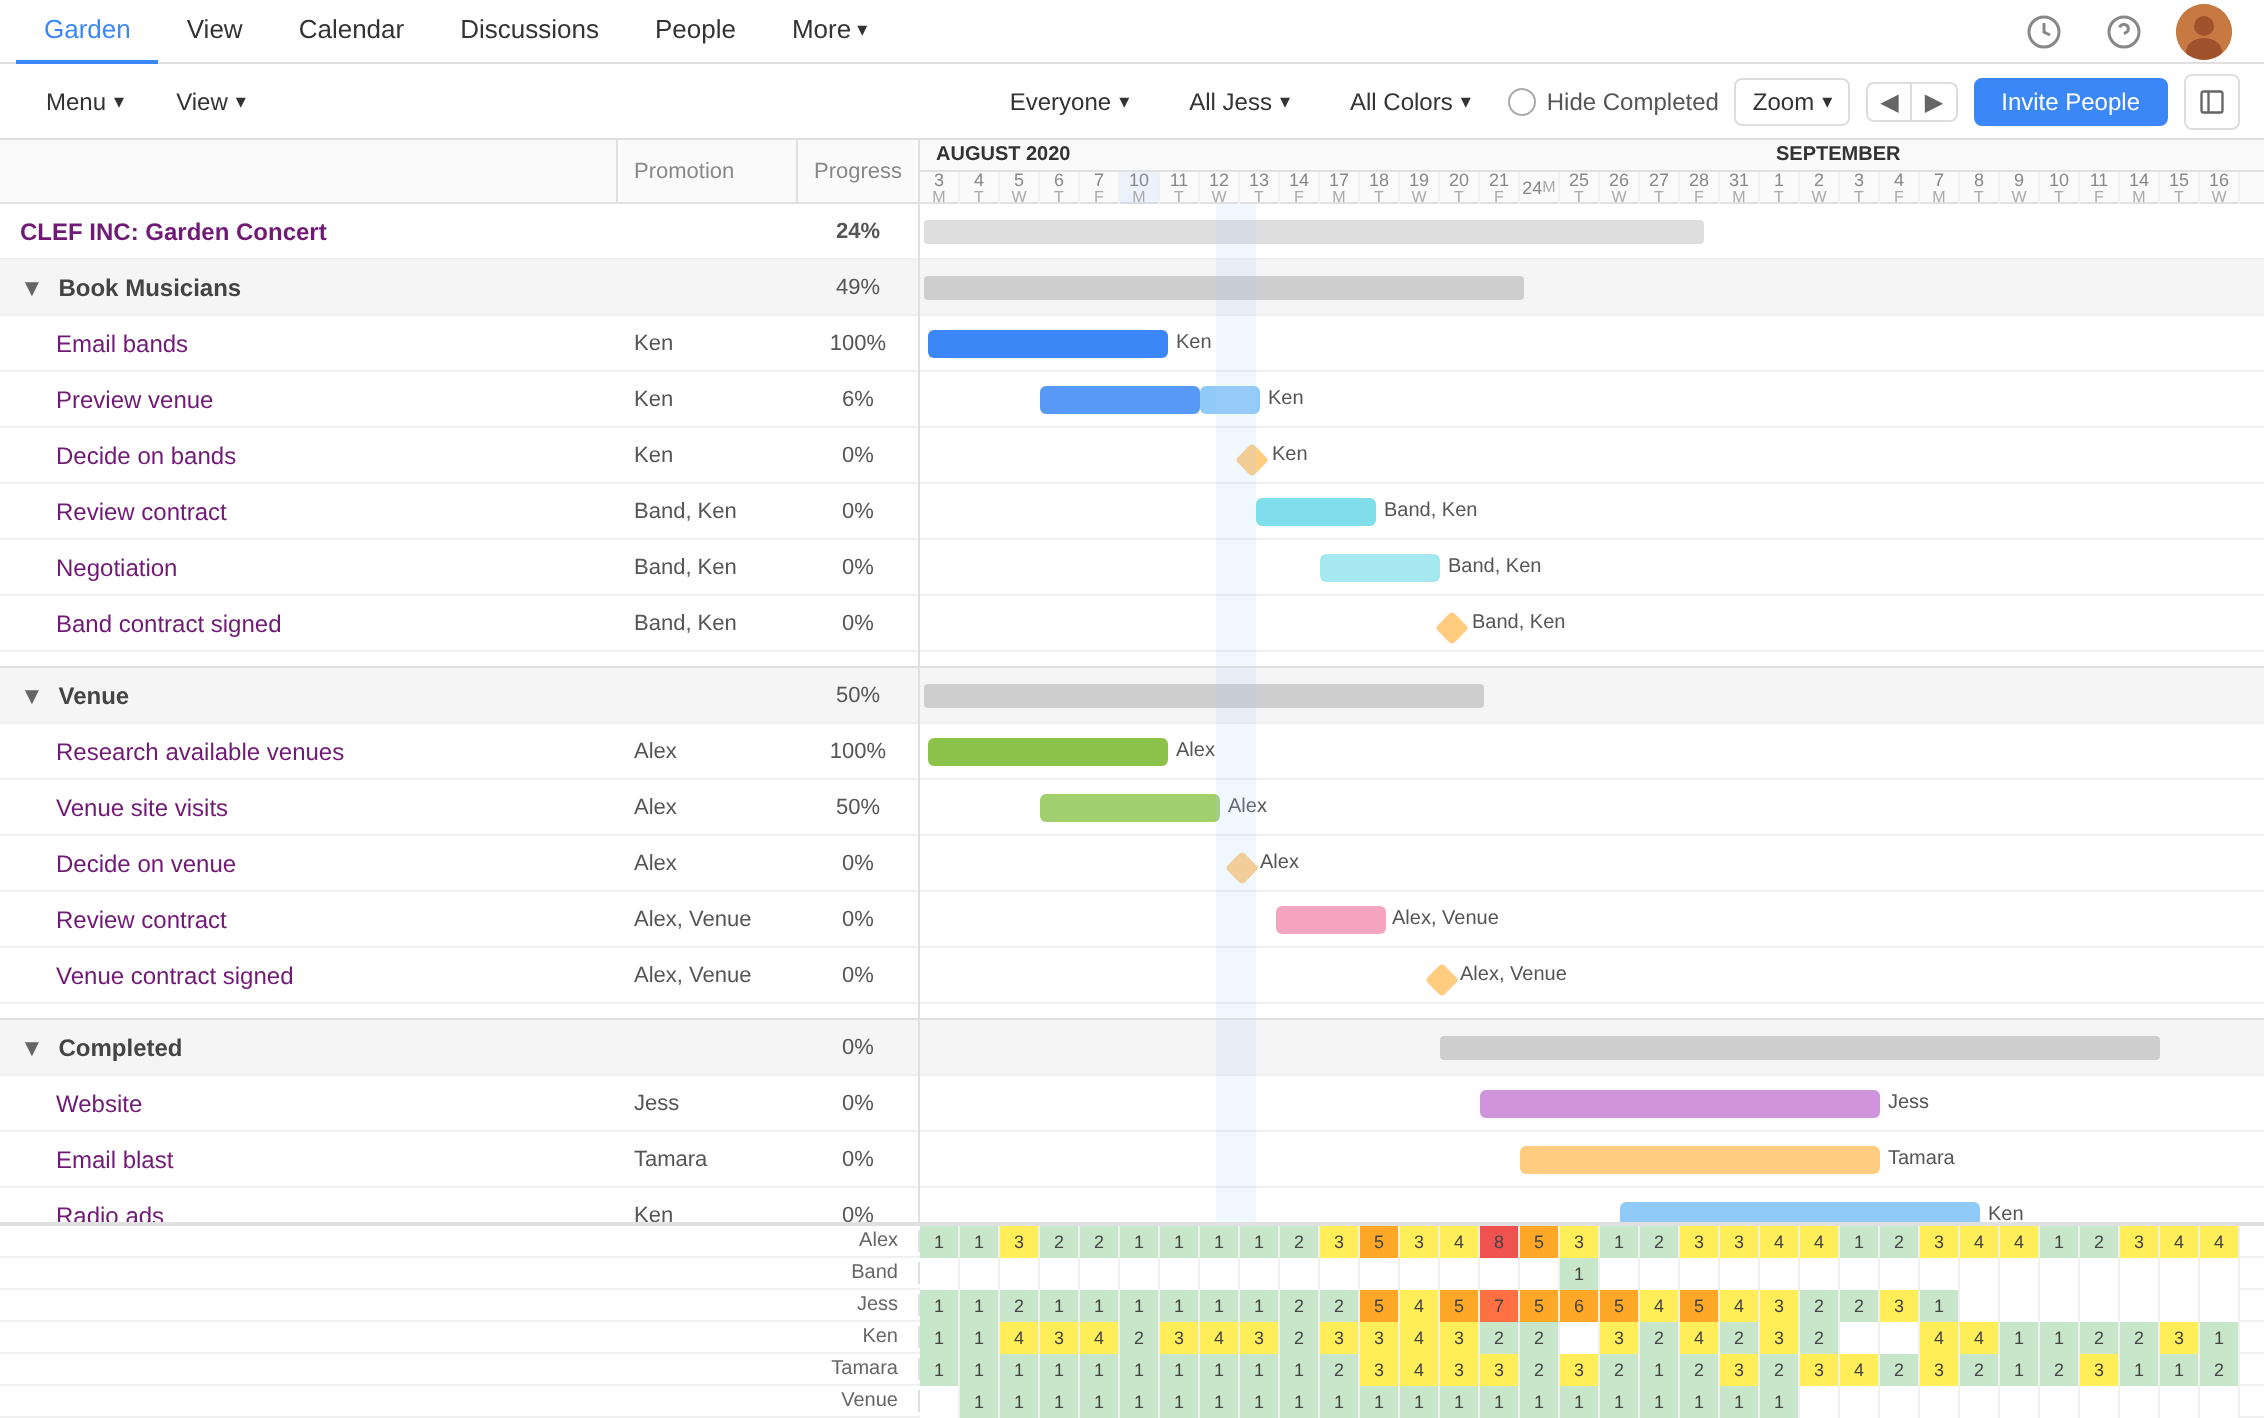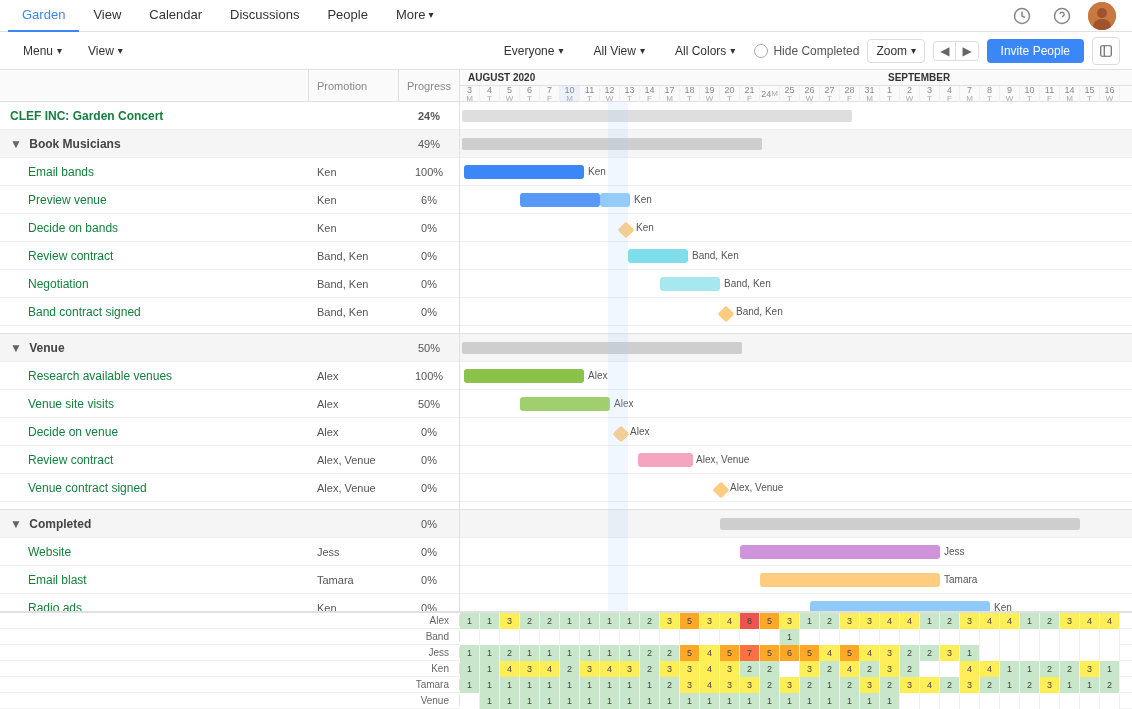--- a/index.html
+++ b/index.html
@@ -50,21 +50,21 @@
     
     .gantt-header { display: flex; height: 32px; border-bottom: 1px solid #e0e0e0; background: #fafafa; }
     .col-task { flex: 1; padding: 0 10px; display: flex; align-items: center; font-size: 11px; color: #888; border-right: 1px solid #e0e0e0; }
     .col-assigned { width: 90px; padding: 0 8px; display: flex; align-items: center; font-size: 11px; color: #888; border-right: 1px solid #e0e0e0; }
     .col-progress { width: 60px; padding: 0 8px; display: flex; align-items: center; justify-content: center; font-size: 11px; color: #888; }
 
     
     .task-row { display: flex; height: 28px; border-bottom: 1px solid #f0f0f0; align-items: center; }
     .task-row.group { background: #f5f5f5; }
     .task-row.project { background: #fff; font-weight: 600; }
-    .task-name { flex: 1; padding: 0 10px; font-size: 12px; color: #15803d; white-space: nowrap; overflow: hidden; text-overflow: ellipsis; }
+    .task-name { flex: 1; padding: 0 10px; font-size: 12px; color: #701a75; white-space: nowrap; overflow: hidden; text-overflow: ellipsis; }
     .task-name.indent { padding-left: 28px; }
     .task-name.group-label { font-weight: 600; color: #444; }
     .task-assigned { width: 90px; padding: 0 8px; font-size: 11px; color: #555; white-space: nowrap; overflow: hidden; text-overflow: ellipsis; }
     .task-progress { width: 60px; padding: 0 8px; text-align: center; font-size: 11px; color: #555; }
     .group-toggle { margin-right: 4px; cursor: pointer; color: #666; }
 
     .chevron { font-size: 10px; }
   </style>
 </head>
 <body>
@@ -113,21 +113,21 @@
     <span>View</span>
     <span class="chevron">▾</span>
   </div>
   <div class="toolbar-spacer"></div>
   <div class="toolbar-right">
     <div class="toolbar-btn">
       <span>Everyone</span>
       <span class="chevron">▾</span>
     </div>
     <div class="toolbar-btn">
-      <span>All View</span>
+      <span>All Jess</span>
       <span class="chevron">▾</span>
     </div>
     <div class="toolbar-btn">
       <span>All Colors</span>
       <span class="chevron">▾</span>
     </div>
     <div class="hide-completed">
       <div style="width:14px;height:14px;border:1px solid #aaa;border-radius:50%;background:#fff;"></div>
       <span>Hide Completed</span>
     </div>

